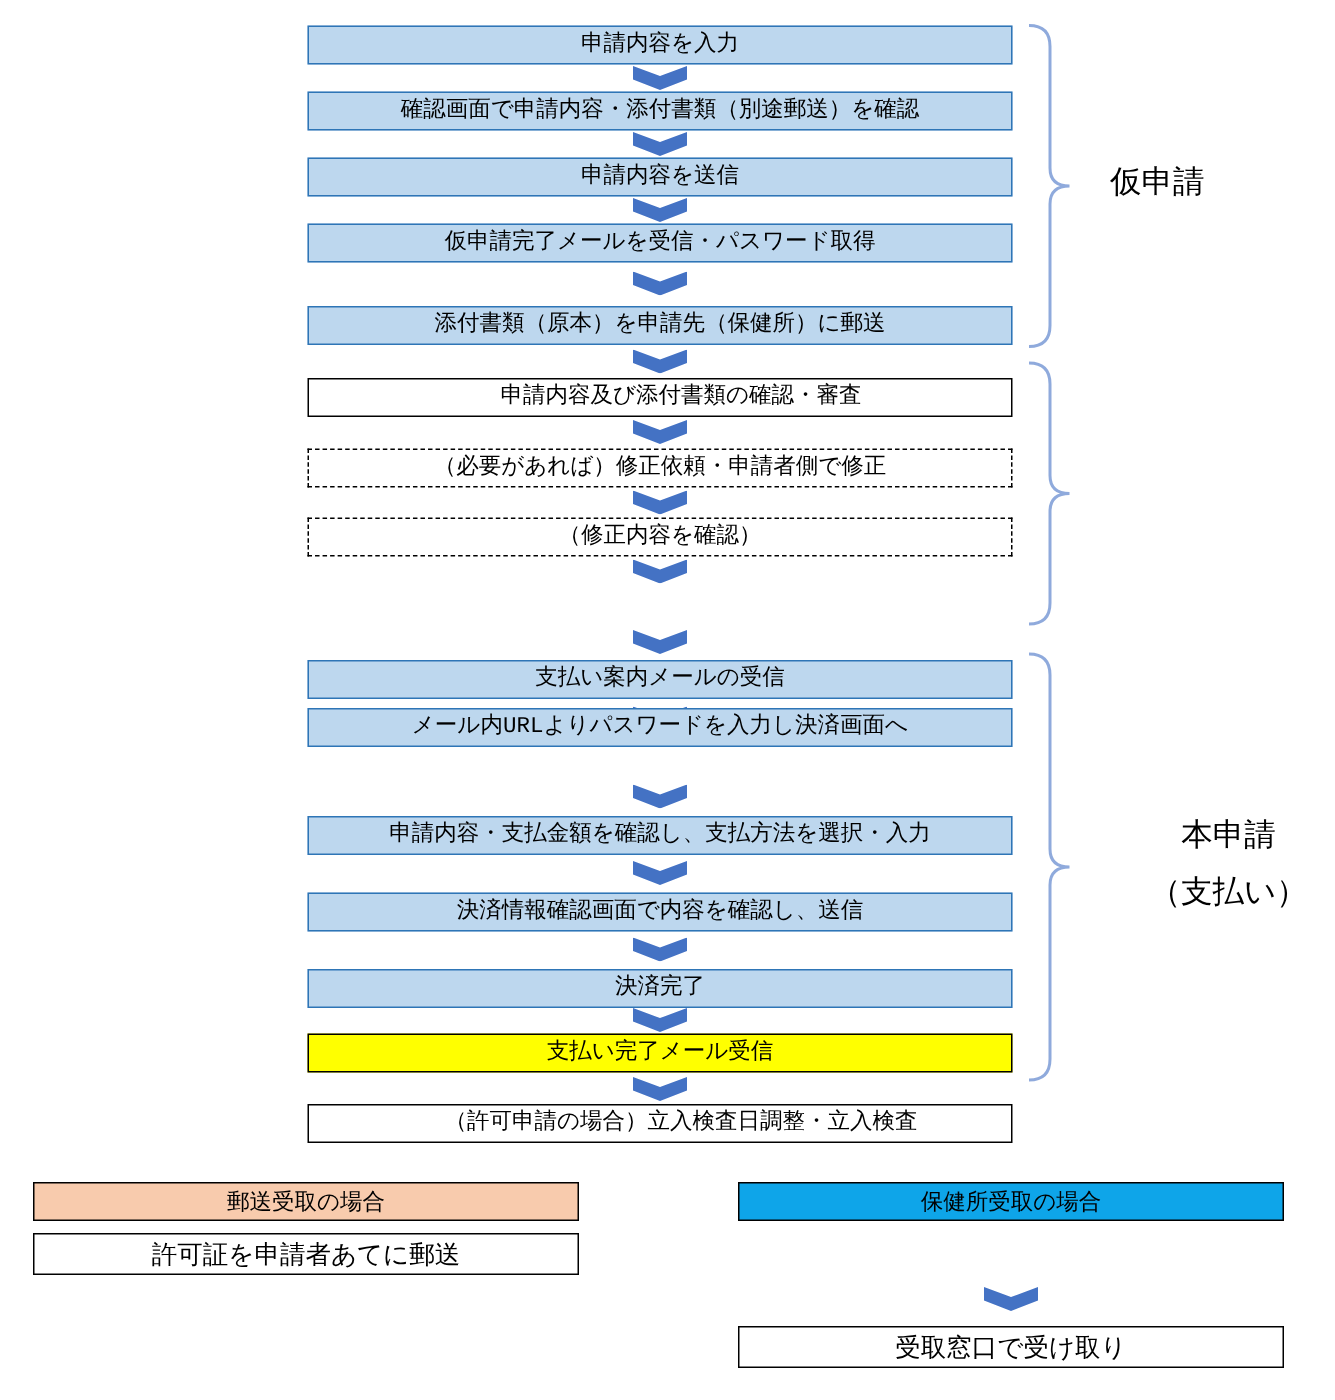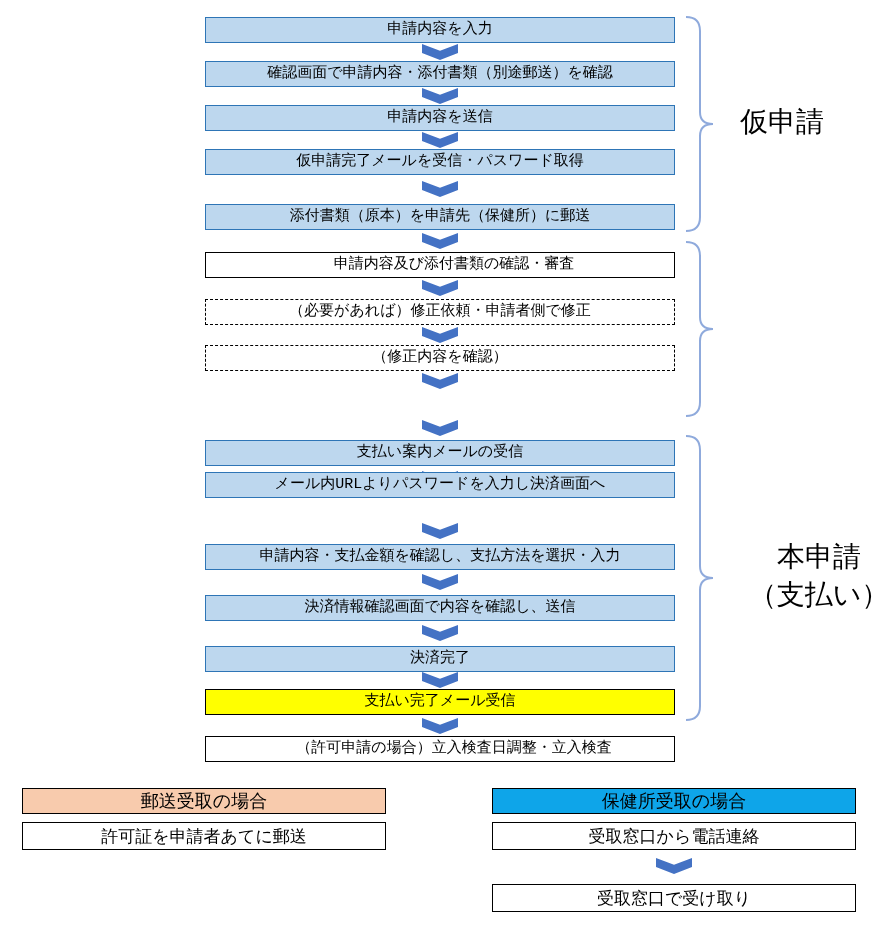--- a/index.html
+++ b/index.html
@@ -18,28 +18,28 @@
   .box.white{background:#ffffff;border:1px solid #000000;padding-left:28px;}
   .box.dashed{background:#ffffff;border:1px dashed #000000;}
   .box.yellow{background:#FFFF00;border:1px solid #000000;}
   .arrow{
     position:absolute;left:422px;width:36px;height:16px;background:#4472C4;
     clip-path:polygon(0 0,50% 42%,100% 0,100% 56%,50% 100%,0 56%);
   }
   .arrow.right-col{left:656px;}
   .bracket{position:absolute;}
   .phase-label{
-    position:absolute;font-size:28px;line-height:38px;white-space:nowrap;
+    position:absolute;font-size:21px;line-height:38px;white-space:nowrap;
     color:#000;
   }
   .phase-label.centered{width:170px;text-align:center;white-space:normal;}
   .branch-header{
     position:absolute;width:364px;height:26px;box-sizing:border-box;
     display:flex;align-items:center;justify-content:center;
-    font-size:18px;border:1px solid #000;
+    font-size:15px;border:1px solid #000;
   }
   .branch-header.orange{background:#F8CBAD;}
   .branch-header.green{background:#0ea5e9;}
   .branch-step{
     position:absolute;width:364px;height:28px;box-sizing:border-box;
     display:flex;align-items:center;justify-content:center;
     font-size:17px;background:#fff;border:1px solid #000;
   }
   .branch-left{left:22px;}
   .branch-right{left:492px;}
@@ -123,17 +123,16 @@
   <div class="phase-label" style="top:105px;left:740px">仮申請</div>
   <div class="phase-label centered" style="top:540px;left:734px">
     <div>本申請</div>
     <div>（支払い）</div>
   </div>
 
   <div class="branch-header orange branch-left" style="top:788px">郵送受取の場合</div>
   <div class="branch-step branch-left" style="top:822px">許可証を申請者あてに郵送</div>
 
   <div class="branch-header green branch-right" style="top:788px">保健所受取の場合</div>
-  <div class="branch-step branch-right" style="top:822px">受取窓口から電話連絡</div>
   <div class="arrow right-col" style="top:858px"></div>
   <div class="branch-step branch-right" style="top:884px">受取窓口で受け取り</div>
 
 </div>
 
 </body></html>

